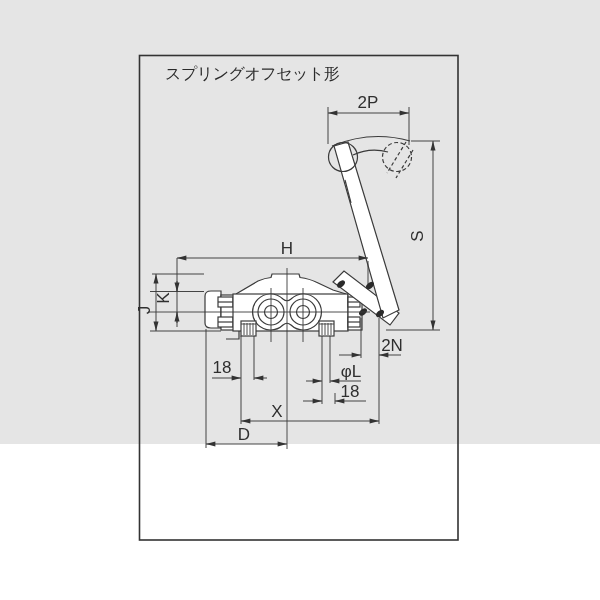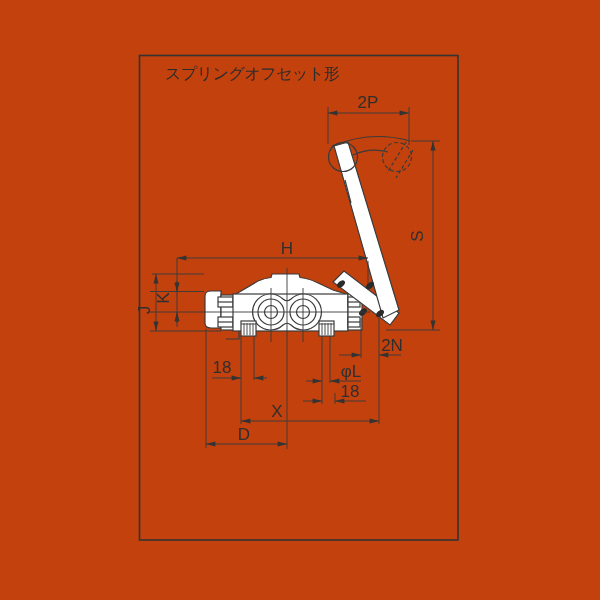--- a/index.html
+++ b/index.html
@@ -1,16 +1,16 @@
 <!DOCTYPE html>
 <html><head>
 <meta charset="utf-8">
 <style>
   html,body{margin:0;padding:0;background:#ffffff;width:600px;height:600px;overflow:hidden;}
-  .page{position:relative;width:600px;height:600px;background:#c2410c;
+  .page{position:relative;width:600px;height:444px;background:#e5e5e5;
         font-family:"Liberation Sans","DejaVu Sans",sans-serif;}
   svg{position:absolute;left:0;top:0;}
   text{fill:#2f2f2f;font-family:"Liberation Sans","DejaVu Sans",sans-serif;}
   .dim-label{font-size:17px;}
   .title-label{font-size:16px;fill:#2b2b2b;letter-spacing:-0.5px;}
   .mech{stroke:#3b3b3b;stroke-width:1.2;fill:none;}
   .mechf{stroke:#3b3b3b;stroke-width:1.2;fill:#ffffff;}
   .thin{stroke:#3b3b3b;stroke-width:0.9;fill:none;}
   .dim{stroke:#3b3b3b;stroke-width:0.95;fill:none;}
   .pin{fill:#2a2a2a;stroke:none;}

